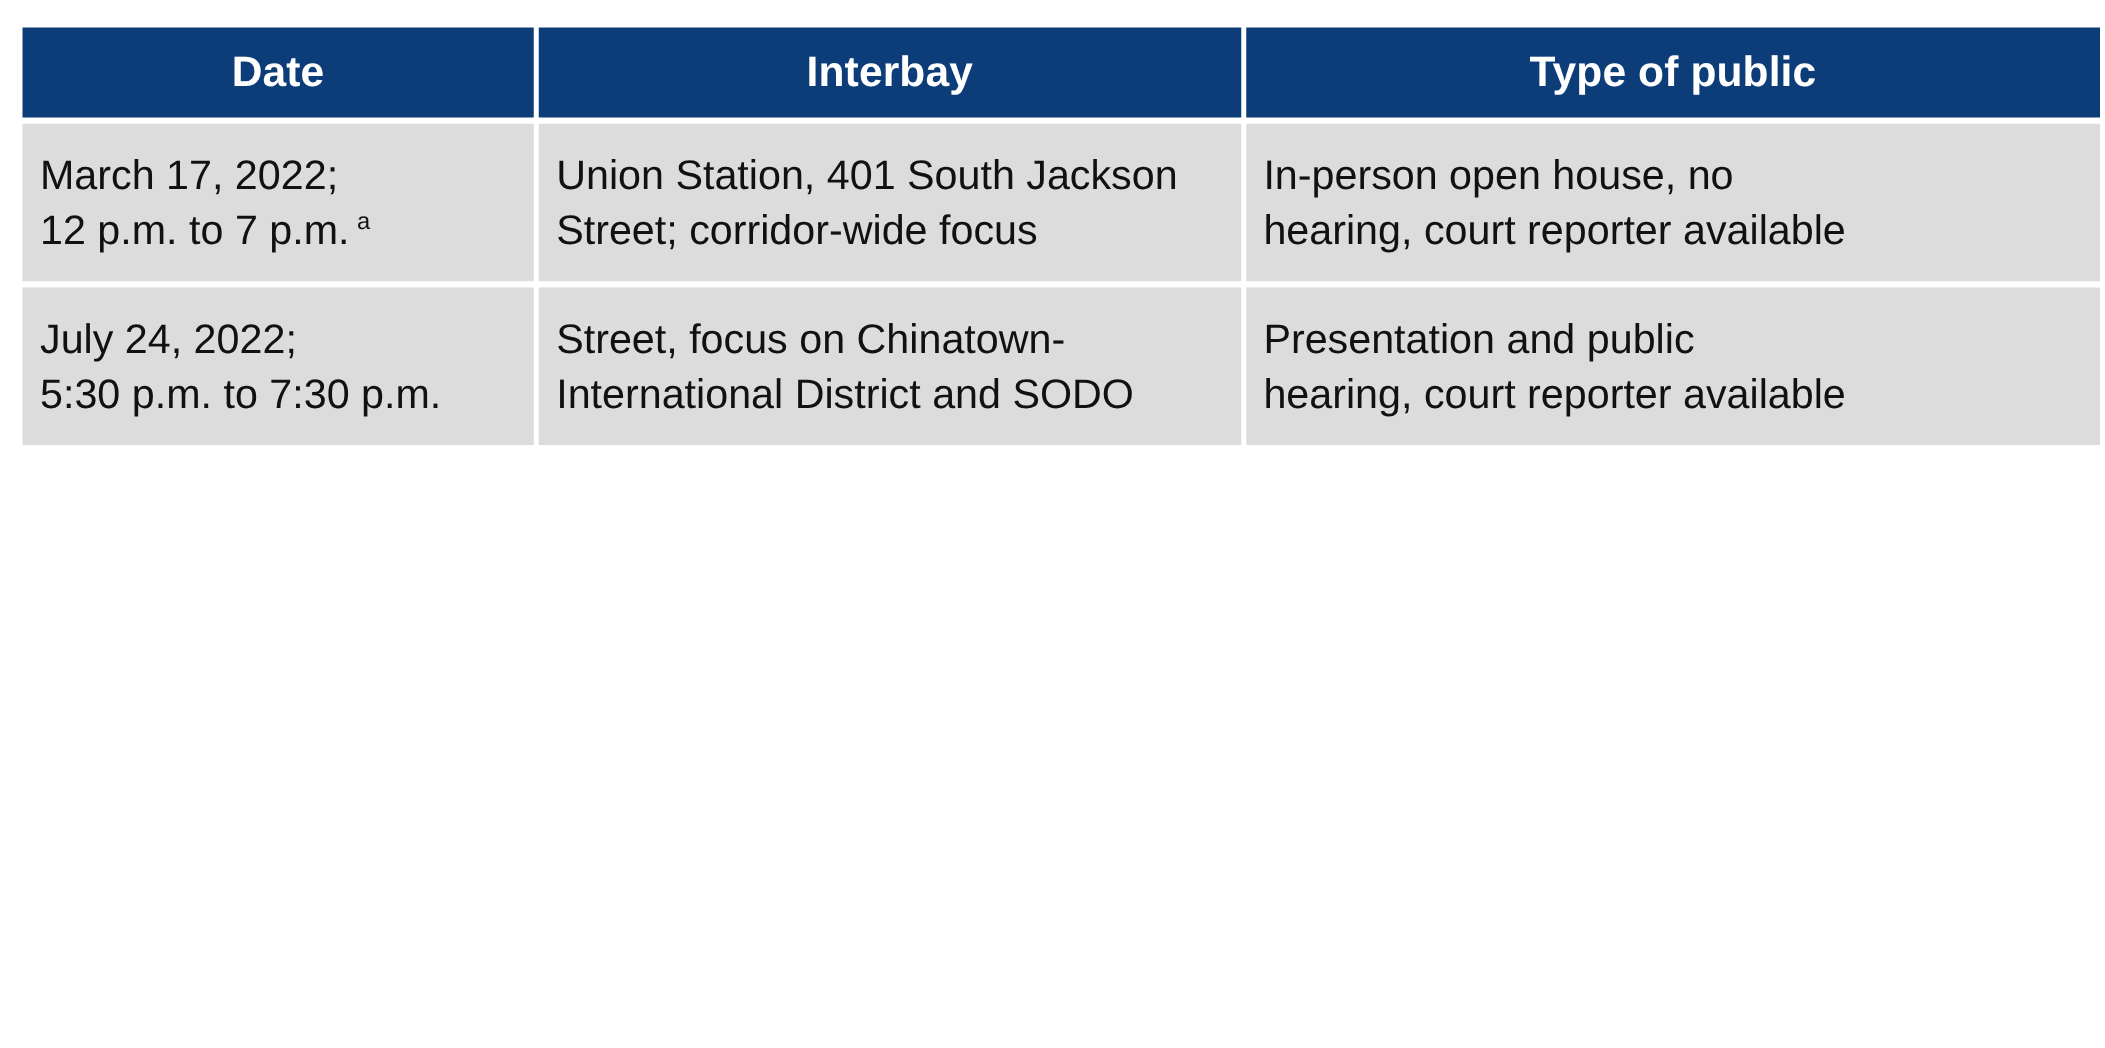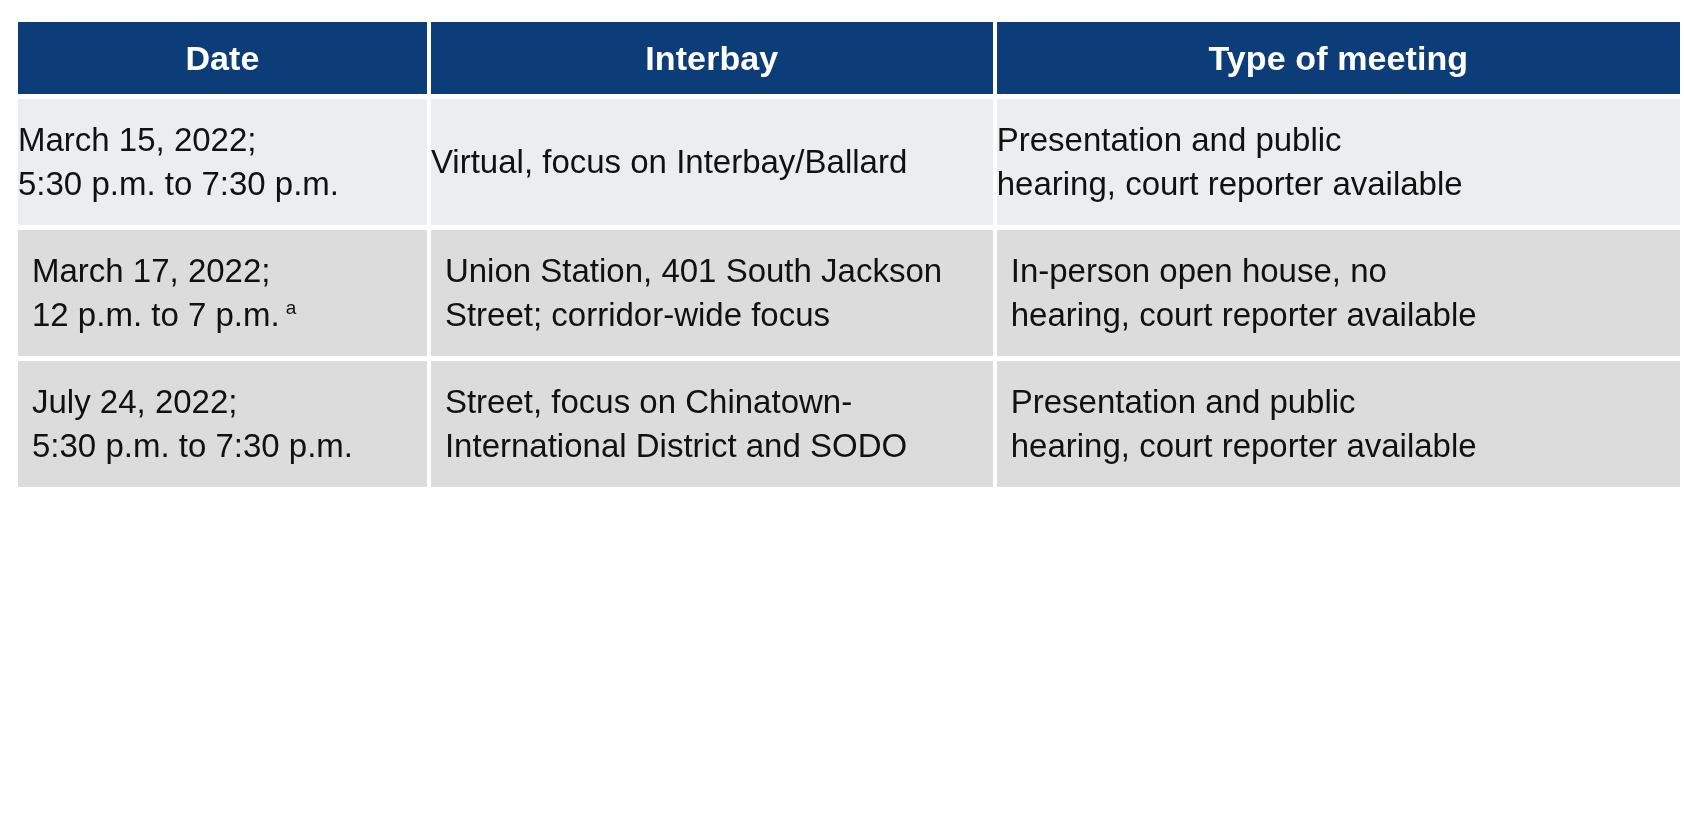--- a/index.html
+++ b/index.html
@@ -95,38 +95,25 @@
   <table class="meeting-table">
     <colgroup>
       <col class="col-date">
       <col class="col-location">
       <col class="col-type">
     </colgroup>
     <thead>
       <tr>
         <th>Date</th>
         <th>Interbay</th>
-        <th>Type of meeting</th>
+        <th>Type of public</th>
       </tr>
     </thead>
     <tbody>
 
-      <tr class="row-odd">
-        <td class="cell-date">
-          <span class="cell-line">March 15, 2022;</span>
-          <span class="cell-line"><span>5:30 p.m. to 7:30 p.m.</span></span>
-        </td>
-        <td class="cell-location">
-          <span class="cell-line">Virtual, focus on Interbay/Ballard</span>
-        </td>
-        <td class="cell-type">
-          <span class="cell-line">Presentation and public</span>
-          <span class="cell-line">hearing, court reporter available</span>
-        </td>
-      </tr>
 
       <tr class="row-even">
         <td class="cell-date">
           <span class="cell-line">March 17, 2022;</span>
           <span class="cell-line"><span>12 p.m. to 7 p.m.</span><sup class="footnote-mark">a</sup></span>
         </td>
         <td class="cell-location">
           <span class="cell-line">Union Station, 401 South Jackson</span>
           <span class="cell-line">Street; corridor-wide focus</span>
         </td>

